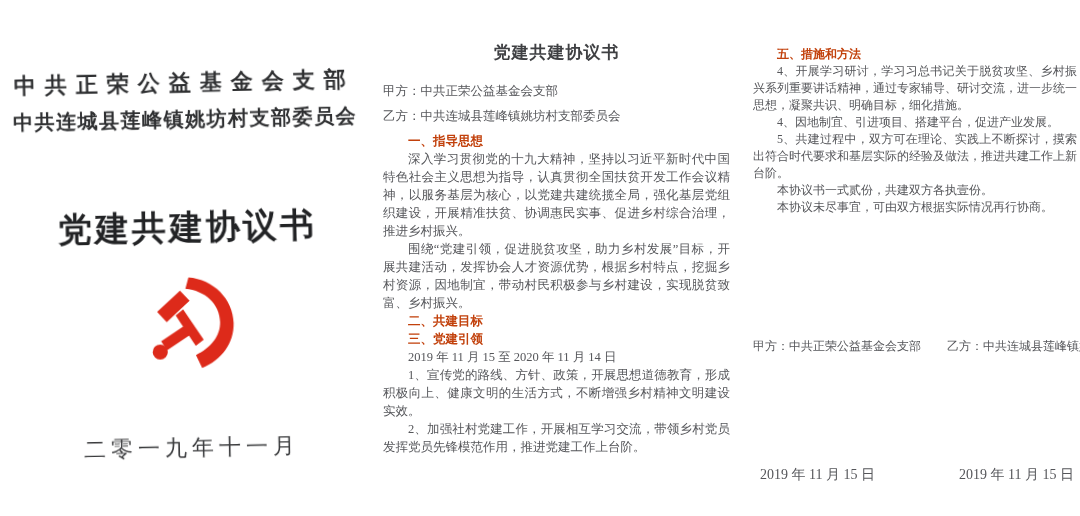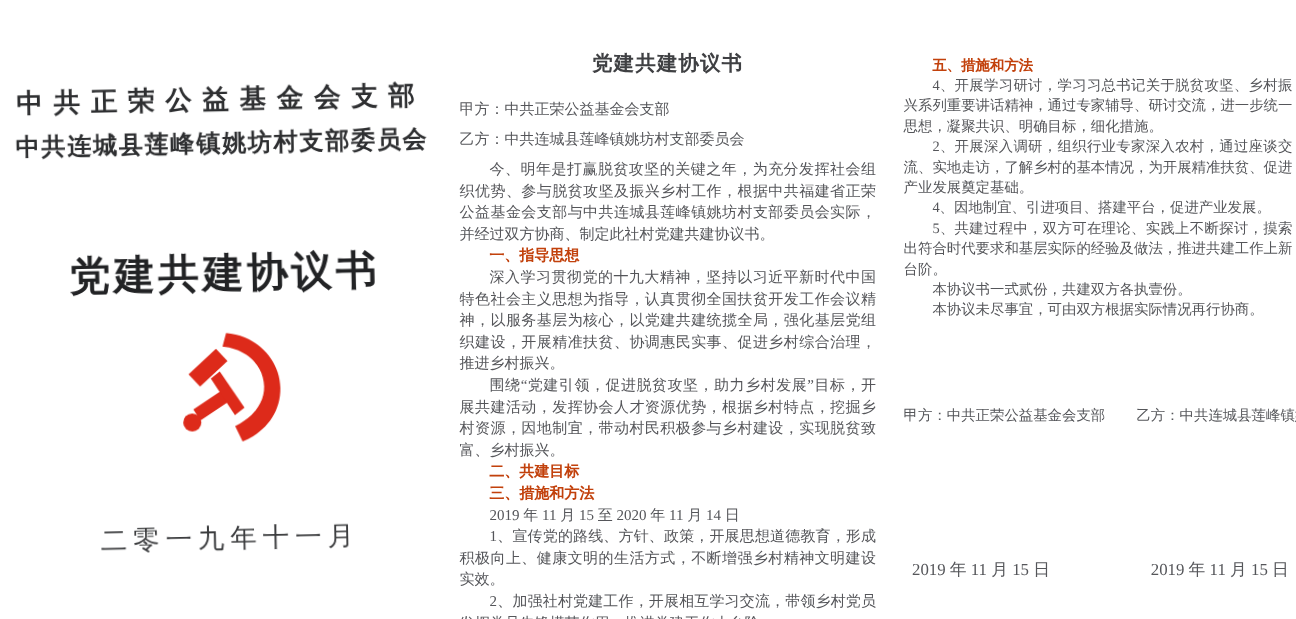--- a/index.html
+++ b/index.html
@@ -78,37 +78,35 @@
       </svg>
     </div>
     <div class="cover-date">二零一九年十一月</div>
   </div>
 
   <div id="page2" class="page bodypage">
     <div class="doc-heading">党建共建协议书</div>
     <p class="party-line">甲方：中共正荣公益基金会支部</p>
     <p class="party-line">乙方：中共连城县莲峰镇姚坊村支部委员会</p>
     <div>
-        <p class="blk para">今、明年是打赢脱贫攻坚的关键之年，为充分发挥社会组织优势、参与脱贫攻坚及振兴乡村工作，根据中共福建省正荣公益基金会支部与中共连城县莲峰镇姚坊村支部委员会实际，并经过双方协商、制定此社村党建共建协议书。</p>
         <p class="blk heading">一、指导思想</p>
         <p class="blk para">深入学习贯彻党的十九大精神，坚持以习近平新时代中国特色社会主义思想为指导，认真贯彻全国扶贫开发工作会议精神，以服务基层为核心，以党建共建统揽全局，强化基层党组织建设，开展精准扶贫、协调惠民实事、促进乡村综合治理，推进乡村振兴。</p>
         <p class="blk para">围绕“党建引领，促进脱贫攻坚，助力乡村发展”目标，开展共建活动，发挥协会人才资源优势，根据乡村特点，挖掘乡村资源，因地制宜，带动村民积极参与乡村建设，实现脱贫致富、乡村振兴。</p>
         <p class="blk heading">二、共建目标</p>
-        <p class="blk heading">三、措施和方法</p>
+        <p class="blk heading">三、党建引领</p>
         <p class="blk plain">2019 年 11 月 15 至 2020 年 11 月 14 日</p>
         <p class="blk para">1、宣传党的路线、方针、政策，开展思想道德教育，形成积极向上、健康文明的生活方式，不断增强乡村精神文明建设实效。</p>
         <p class="blk para">2、加强社村党建工作，开展相互学习交流，带领乡村党员发挥党员先锋模范作用，推进党建工作上台阶。</p>
       </div>
   </div>
 
   <div id="page3" class="page bodypage">
     <div>
         <p class="blk heading">五、措施和方法</p>
         <p class="blk para">4、开展学习研讨，学习习总书记关于脱贫攻坚、乡村振兴系列重要讲话精神，通过专家辅导、研讨交流，进一步统一思想，凝聚共识、明确目标，细化措施。</p>
-        <p class="blk para">2、开展深入调研，组织行业专家深入农村，通过座谈交流、实地走访，了解乡村的基本情况，为开展精准扶贫、促进产业发展奠定基础。</p>
         <p class="blk para">4、因地制宜、引进项目、搭建平台，促进产业发展。</p>
         <p class="blk para">5、共建过程中，双方可在理论、实践上不断探讨，摸索出符合时代要求和基层实际的经验及做法，推进共建工作上新台阶。</p>
         <p class="blk para">本协议书一式贰份，共建双方各执壹份。</p>
         <p class="blk para">本协议未尽事宜，可由双方根据实际情况再行协商。</p>
       </div>
   </div>
 
   <div class="signature-row">
     <span>甲方：中共正荣公益基金会支部</span>
     <span>乙方：中共连城县莲峰镇姚坊村</span>

